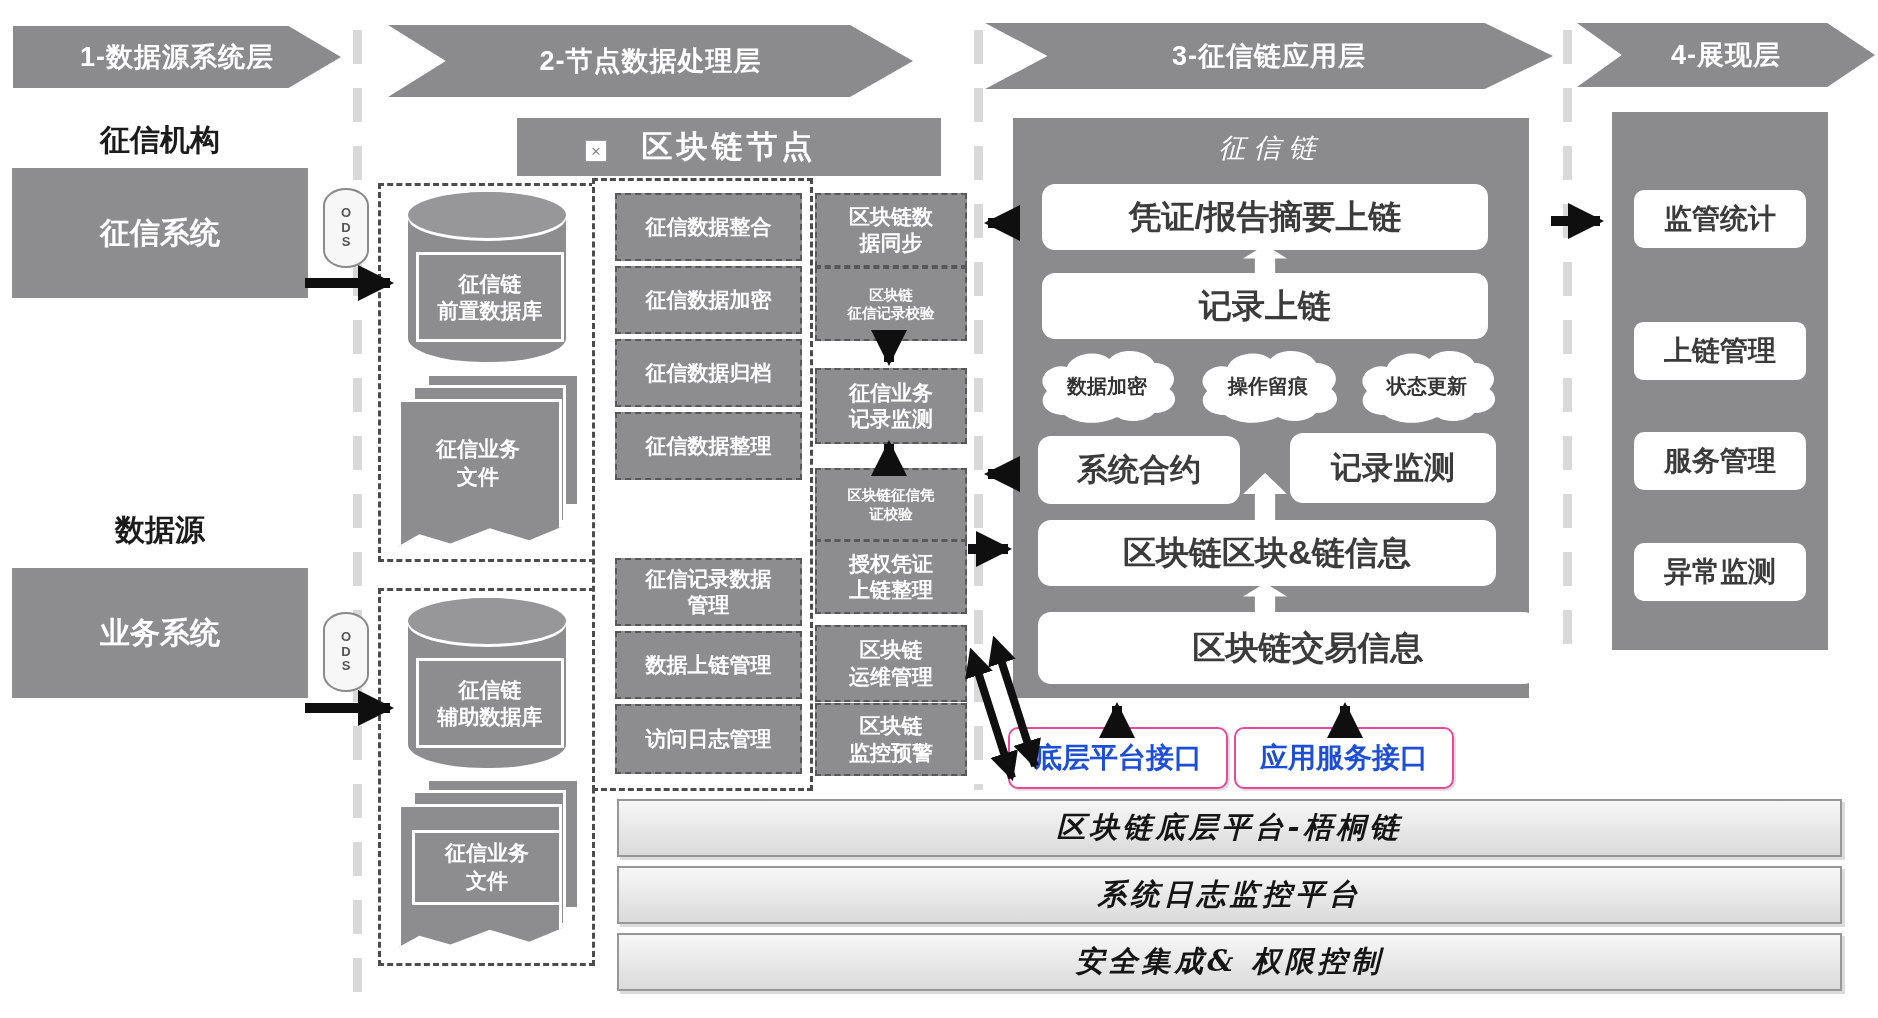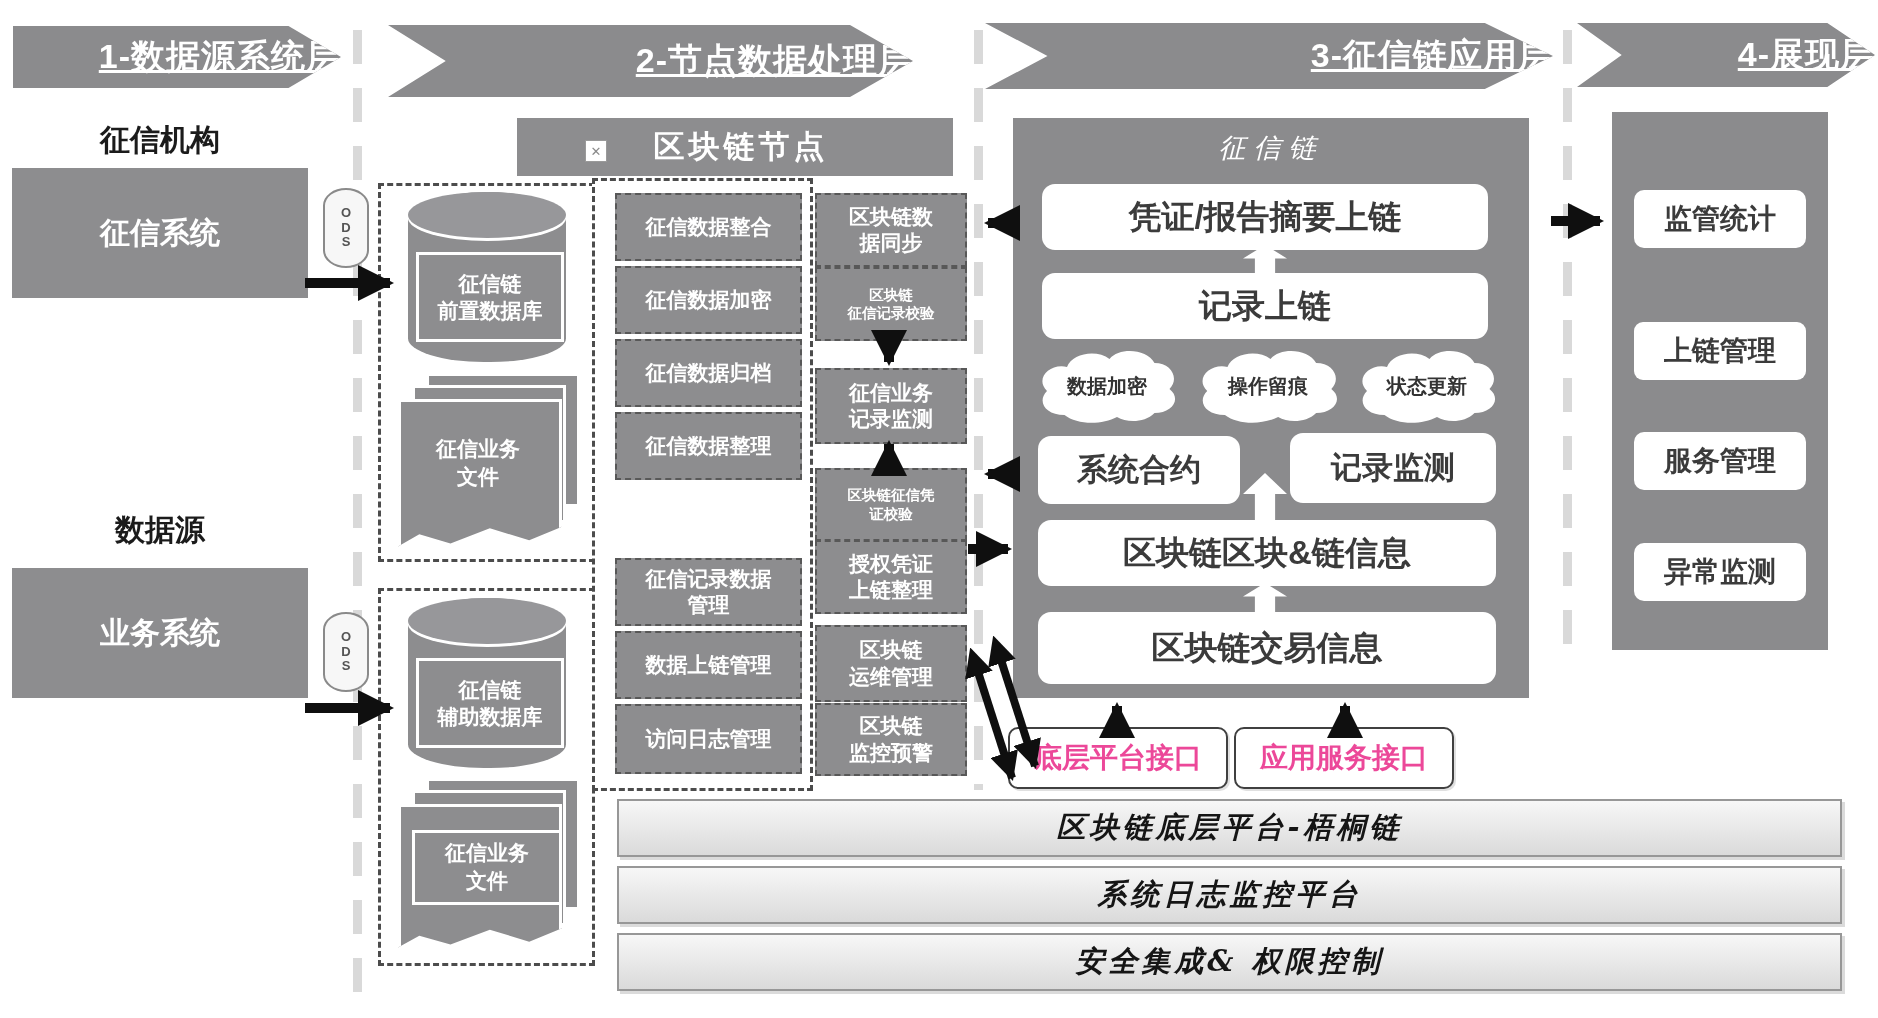--- a/index.html
+++ b/index.html
@@ -1,38 +1,38 @@
 <!DOCTYPE html>
 <html><head>
 <meta charset="utf-8">
 <style>
   html,body{margin:0;padding:0;background:#fff;}
   #canvas{position:relative;width:1878px;height:1018px;background:#fff;overflow:hidden;
           font-family:"Liberation Sans",sans-serif;}
   .tc{white-space:pre-line;text-align:center;}
   
-  .banner{position:absolute;background:#8b8b8d;color:#fff;display:flex;align-items:center;justify-content:flex-end;
-          font-weight:bold;font-size:34px;letter-spacing:1px;text-decoration:underline;}
+  .banner{position:absolute;background:#8b8b8d;color:#fff;display:flex;align-items:center;justify-content:center;
+          font-weight:bold;font-size:27px;letter-spacing:1px;}
   .tip-right{clip-path:polygon(0 0,86% 0,100% 50%,86% 100%,0 100%);}
   .notch-tip{clip-path:polygon(0 0,88% 0,100% 50%,88% 100%,0 100%,11% 50%);}
   
   .vdash{position:absolute;width:9px;background:repeating-linear-gradient(180deg,#d9d9d9 0 34px,rgba(0,0,0,0) 34px 58px);}
   
   .gbox{position:absolute;background:#8d8d8f;color:#fff;display:flex;align-items:center;justify-content:center;font-weight:bold;}
   .headtxt{position:absolute;color:#1b1b1b;font-weight:bold;font-size:30px;display:flex;align-items:center;justify-content:center;}
   .dgroup{position:absolute;border:3px dashed #4c4c4c;background:#fff;}
   .item{position:absolute;background:#8d8d8f;border:2px dashed #585858;color:#fff;
         display:flex;align-items:center;justify-content:center;font-size:21px;font-weight:bold;line-height:1.25;}
   .item.small{font-size:14.5px;font-weight:bold;}
   .wbox{position:absolute;background:#fff;border-radius:13px;color:#3b3b3b;
         display:flex;align-items:center;justify-content:center;font-weight:bold;}
   .panel{position:absolute;background:#8b8b8d;}
   .script-title{position:absolute;color:#fff;font-family:"DejaVu Serif",serif;font-style:italic;font-size:27px;
         display:flex;align-items:center;justify-content:center;letter-spacing:8px;}
-  .ifacebox{position:absolute;background:#fff;border:2px solid #404040;border-radius:10px;color:#ec4899;
+  .ifacebox{position:absolute;background:#fff;border:2px solid #ec4899;border-radius:10px;color:#1d4ed8;
         display:flex;align-items:center;justify-content:center;font-size:28px;font-weight:bold;box-shadow:2px 2px 0 rgba(0,0,0,.12);}
   .upblock{position:absolute;background:#fff;clip-path:polygon(50% 0,100% 42%,73% 42%,73% 100%,27% 100%,27% 42%,0 42%);}
   
   .ods{position:absolute;width:42px;border:2px solid #8a8a8a;border-radius:50%/22%;background:#f7f7f7;color:#555;
        display:flex;align-items:center;justify-content:center;font-size:13px;font-weight:bold;line-height:1.15;}
   .db{position:absolute;background:#8d8d8f;border-radius:50% 50% 48% 48%/18% 18% 14% 14%;}
   .db::before{content:"";position:absolute;left:0;right:0;top:0;height:46px;border-radius:50%;
        background:#97979a;box-shadow:0 3px 0 #fff;}
   .dblabel{position:absolute;border:3px solid #fff;color:#fff;font-weight:bold;font-size:21px;line-height:1.3;
        display:flex;align-items:center;justify-content:center;}
@@ -92,21 +92,21 @@
     <span class="tc">O
 D
 S</span>
     </div>
   <div class="ods" style="left:323px;top:612px;height:76px;">
     <span class="tc">O
 D
 S</span>
     </div>
 
-  <div class="gbox" style="left:517px;top:118px;width:424px;height:58px;font-size:31px;letter-spacing:4px;padding-left:12px;">
+  <div class="gbox" style="left:517px;top:118px;width:424px;height:58px;font-size:31px;letter-spacing:4px;">
     <span class="tc">区块链节点</span>
     </div>
   <div class="anchor" style="left:585px;top:140px;">
     <span>✕</span>
     </div>
 
   <div class="dgroup" style="left:378px;top:183px;width:211px;height:373px;"></div>
   <div class="db" style="left:408px;top:192px;width:158px;height:170px;"></div>
   <div class="dblabel tc" style="left:416px;top:252px;width:142px;height:84px;">征信链
 前置数据库</div>
@@ -190,21 +190,21 @@
     </div>
   <div class="wbox" style="left:1290px;top:433px;width:206px;height:70px;font-size:31px;">
     <span class="tc">记录监测</span>
     </div>
   <div class="upblock" style="left:1243px;top:473px;width:44px;height:50px;"></div>
 
   <div class="wbox" style="left:1038px;top:520px;width:458px;height:66px;font-size:33px;">
     <span class="tc">区块链区块&amp;链信息</span>
     </div>
   <div class="upblock" style="left:1243px;top:583px;width:44px;height:32px;"></div>
-  <div class="wbox" style="left:1038px;top:612px;width:458px;height:72px;font-size:33px;">
+  <div class="wbox" style="left:1038px;top:612px;width:458px;height:72px;font-size:33px;padding-left:41px;">
     <span class="tc">区块链交易信息</span>
     </div>
 
   <div class="ifacebox" style="left:1008px;top:727px;width:216px;height:58px;">
     <span class="tc">底层平台接口</span>
     </div>
   <div class="ifacebox" style="left:1234px;top:727px;width:216px;height:58px;">
     <span class="tc">应用服务接口</span>
     </div>
 

